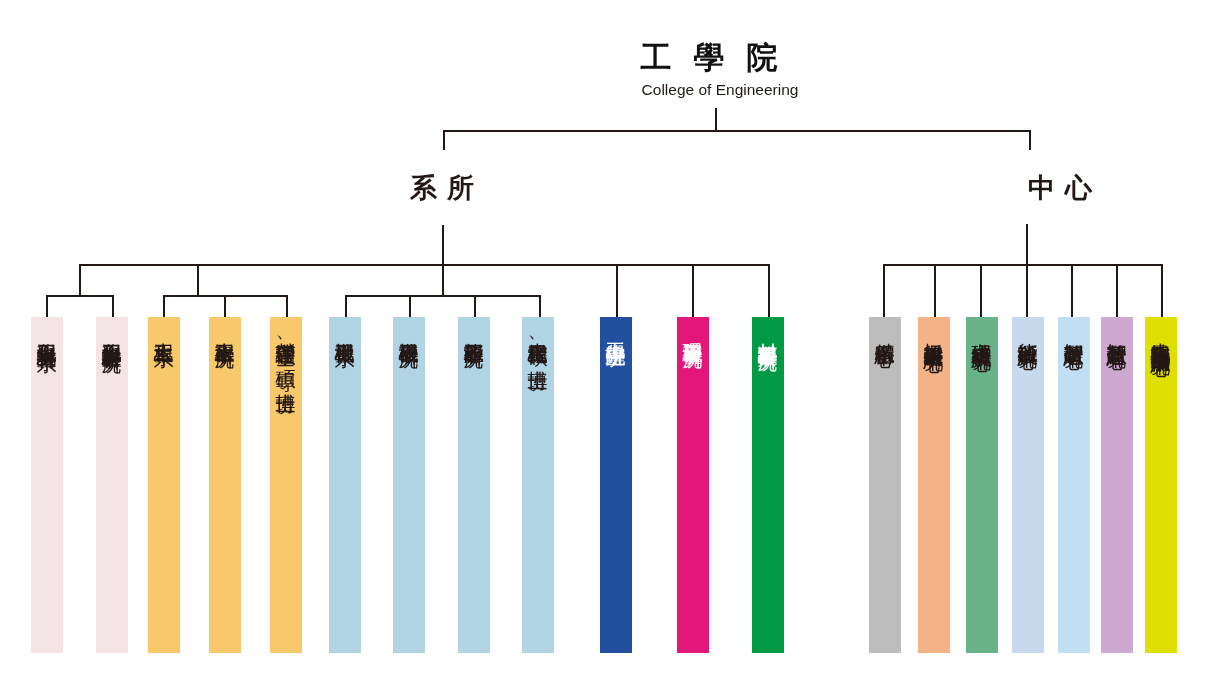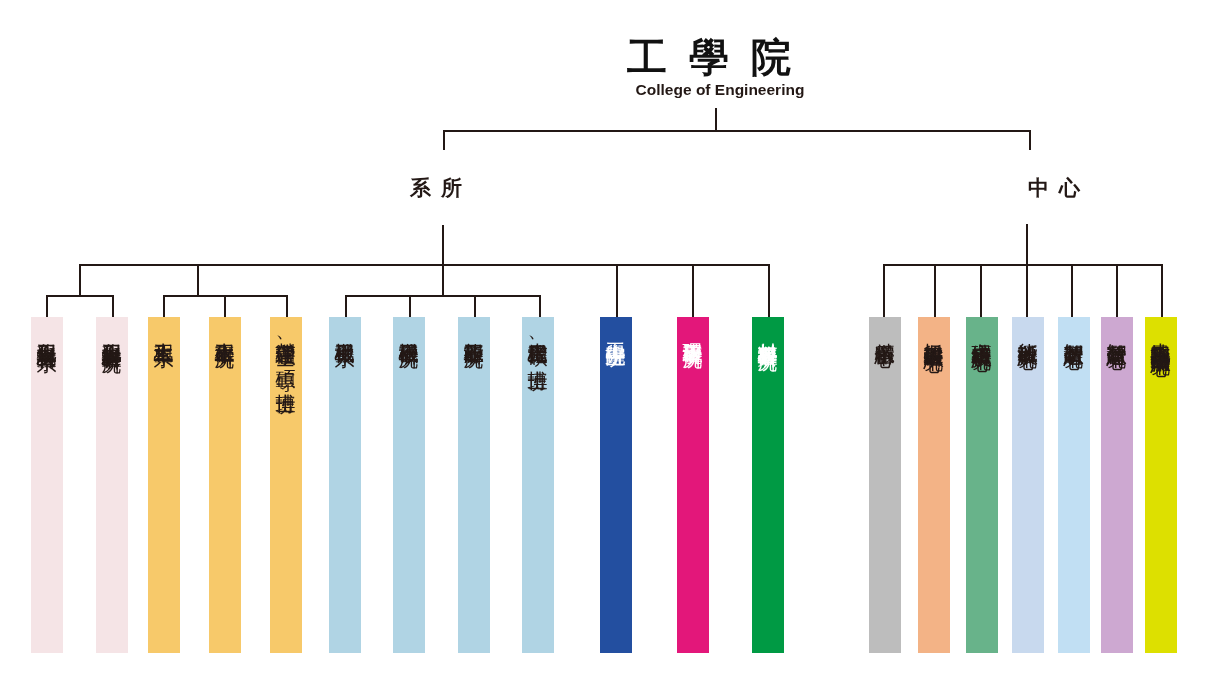--- a/index.html
+++ b/index.html
@@ -1,25 +1,25 @@
 <!DOCTYPE html>
 <html><head>
 <meta charset="utf-8">
 <style>
   html, body { margin:0; padding:0; background:#ffffff; }
   body { width:1219px; height:677px; position:relative; overflow:hidden;
          font-family:"DejaVu Sans", sans-serif; color:#231815; }
   .line { position:absolute; background:#231815; }
   .title-zh { position:absolute; left:600px; top:34px; width:240px; text-align:center;
-              font-family:"DejaVu Serif", serif; font-size:40px; font-weight:bold;
+              font-family:"DejaVu Serif", serif; font-size:31px; font-weight:bold;
               letter-spacing:22px; line-height:46px; color:#111; }
   .title-en { position:absolute; left:600px; top:80px; width:240px; text-align:center;
-              font-family:"Liberation Sans", sans-serif; font-weight:bold; font-size:15.5px;
+              font-family:"Liberation Sans", sans-serif; font-weight:normal; font-size:15.5px;
               line-height:20px; color:#231815; }
-  .group-label { position:absolute; font-size:21px; font-weight:bold; letter-spacing:10px;
+  .group-label { position:absolute; font-size:27px; font-weight:bold; letter-spacing:10px;
                  line-height:32px; color:#231815; white-space:nowrap; }
   .bar { position:absolute; width:32px; top:317px; height:336px; box-sizing:border-box;
          display:flex; justify-content:center; padding-top:10px; }
   .bar .txt { writing-mode:vertical-rl; text-orientation:upright; font-size:20px;
               line-height:32px; letter-spacing:1px; font-family:"DejaVu Sans", sans-serif; }
 </style>
 </head>
 <body>
 
 <div class="title-zh">工學院</div>

